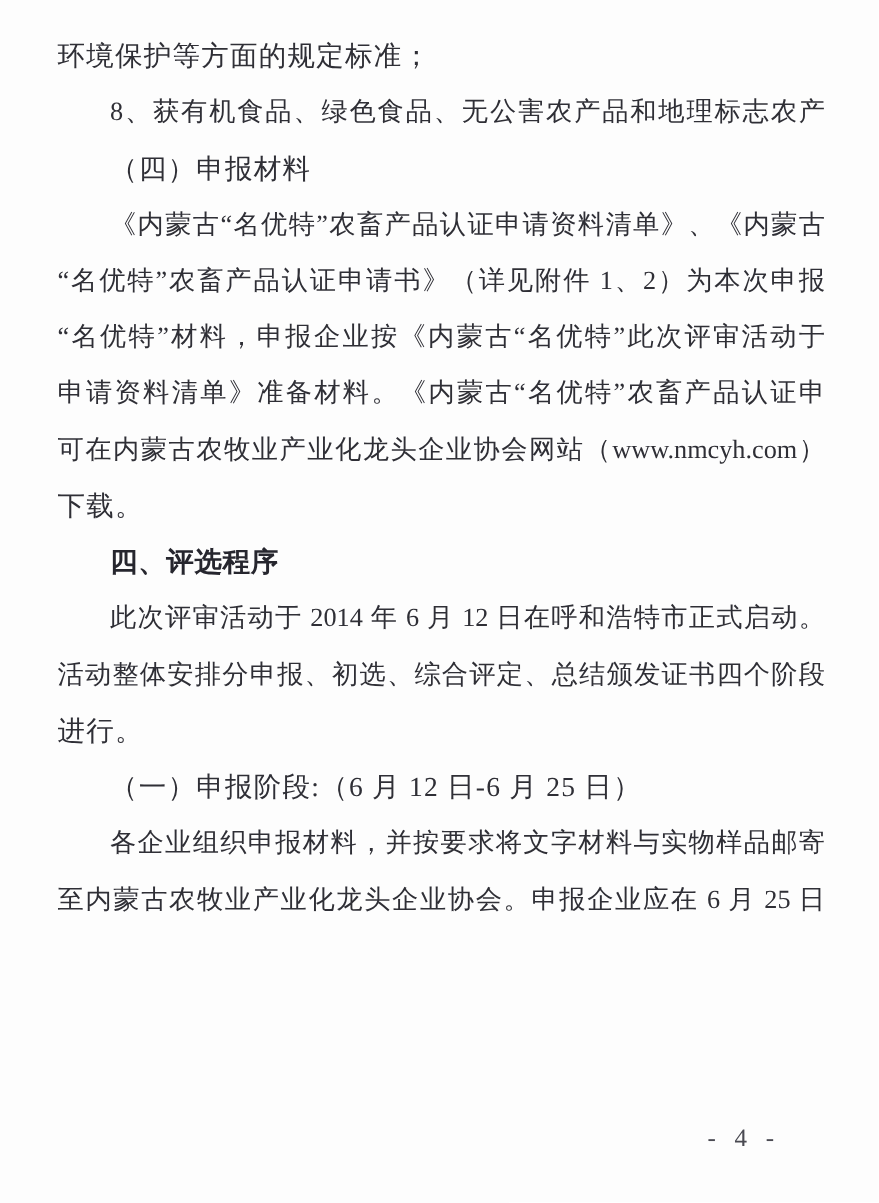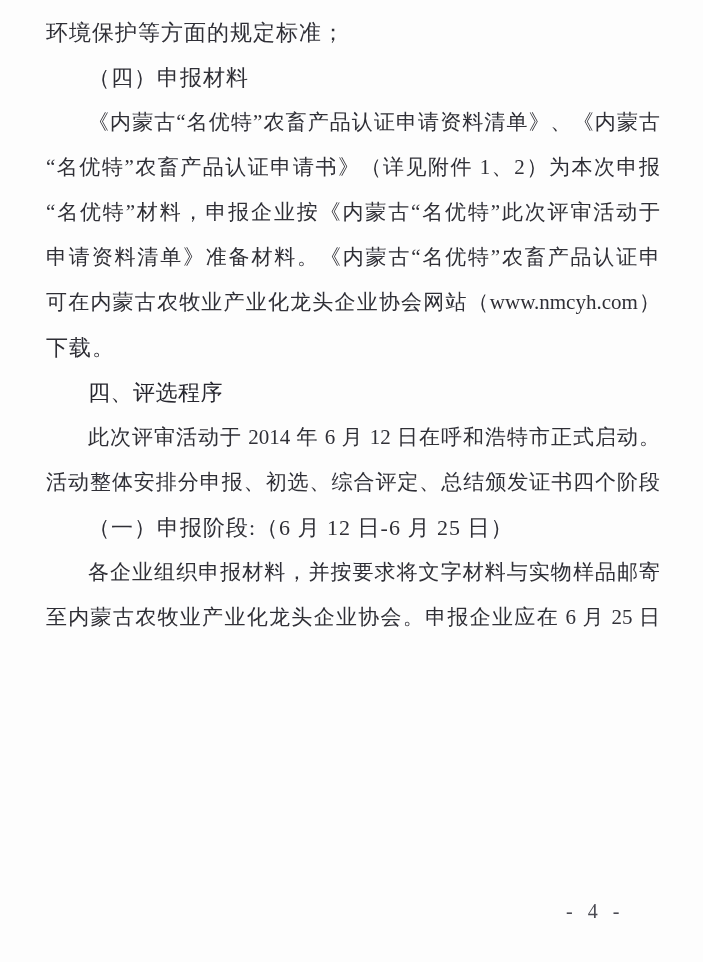--- a/index.html
+++ b/index.html
@@ -11,21 +11,21 @@
     position: relative;
     width: 703px;
     height: 962px;
     background: var(--page-bg, #fdfdfd);
     overflow: hidden;
     font-family: "Liberation Serif", "DejaVu Serif", serif;
   }
   .text-block {
     position: absolute;
     left: 46px;
-    top: 10px;
+    top: 22px;
     width: 614px;
   }
   .line {
     height: 45px;
     line-height: 45px;
     font-size: 22px;
     letter-spacing: 1px;
     color: var(--ink, #2f2f36);
     white-space: nowrap;
     font-weight: 400;
@@ -35,21 +35,21 @@
     letter-spacing: 0;
     font-size: 21px;
     text-align: justify;
     text-align-last: justify;
     overflow: hidden;
   }
   .line.indent {
     padding-left: 42px;
   }
   .line.bold {
-    font-weight: 400;
+    font-weight: 700;
     letter-spacing: 0.5px;
     color: var(--ink-bold, #26262e);
   }
   .page-number {
     position: absolute;
     top: 896px;
     left: 566px;
     height: 30px;
     line-height: 30px;
     font-size: 20px;
@@ -58,28 +58,30 @@
     font-family: "Liberation Serif", "DejaVu Serif", serif;
   }
 </style>
 </head>
 <body>
 
 <div class="page" style="--page-bg: #fdfdfd; --ink: #2f2f36; --ink-bold: #26262e; --ink-light: #4a4a52;">
   <div class="text-block">
 
   <div class="line">环境保护等方面的规定标准；</div>
+      <div class="line indent justify">8、获有机食品、绿色食品、无公害农产品和地理标志农产</div>
       <div class="line indent">（四）申报材料</div>
       <div class="line indent justify">《内蒙古“名优特”农畜产品认证申请资料清单》、《内蒙古</div>
       <div class="line justify">“名优特”农畜产品认证申请书》（详见附件 1、2）为本次申报</div>
       <div class="line justify">“名优特”材料，申报企业按《内蒙古“名优特”此次评审活动于</div>
       <div class="line justify">申请资料清单》准备材料。《内蒙古“名优特”农畜产品认证申</div>
       <div class="line justify">可在内蒙古农牧业产业化龙头企业协会网站（www.nmcyh.com）</div>
       <div class="line">下载。</div>
       <div class="line indent bold">四、评选程序</div>
       <div class="line indent justify">此次评审活动于 2014 年 6 月 12 日在呼和浩特市正式启动。</div>
       <div class="line justify">活动整体安排分申报、初选、综合评定、总结颁发证书四个阶段</div>
+      <div class="line">进行。</div>
       <div class="line indent">（一）申报阶段:（6 月 12 日-6 月 25 日）</div>
       <div class="line indent justify">各企业组织申报材料，并按要求将文字材料与实物样品邮寄</div>
       <div class="line justify">至内蒙古农牧业产业化龙头企业协会。申报企业应在 6 月 25 日</div>
     </div>
   <div class="page-number">- 4 -</div>
 </div>
 
 </body></html>

